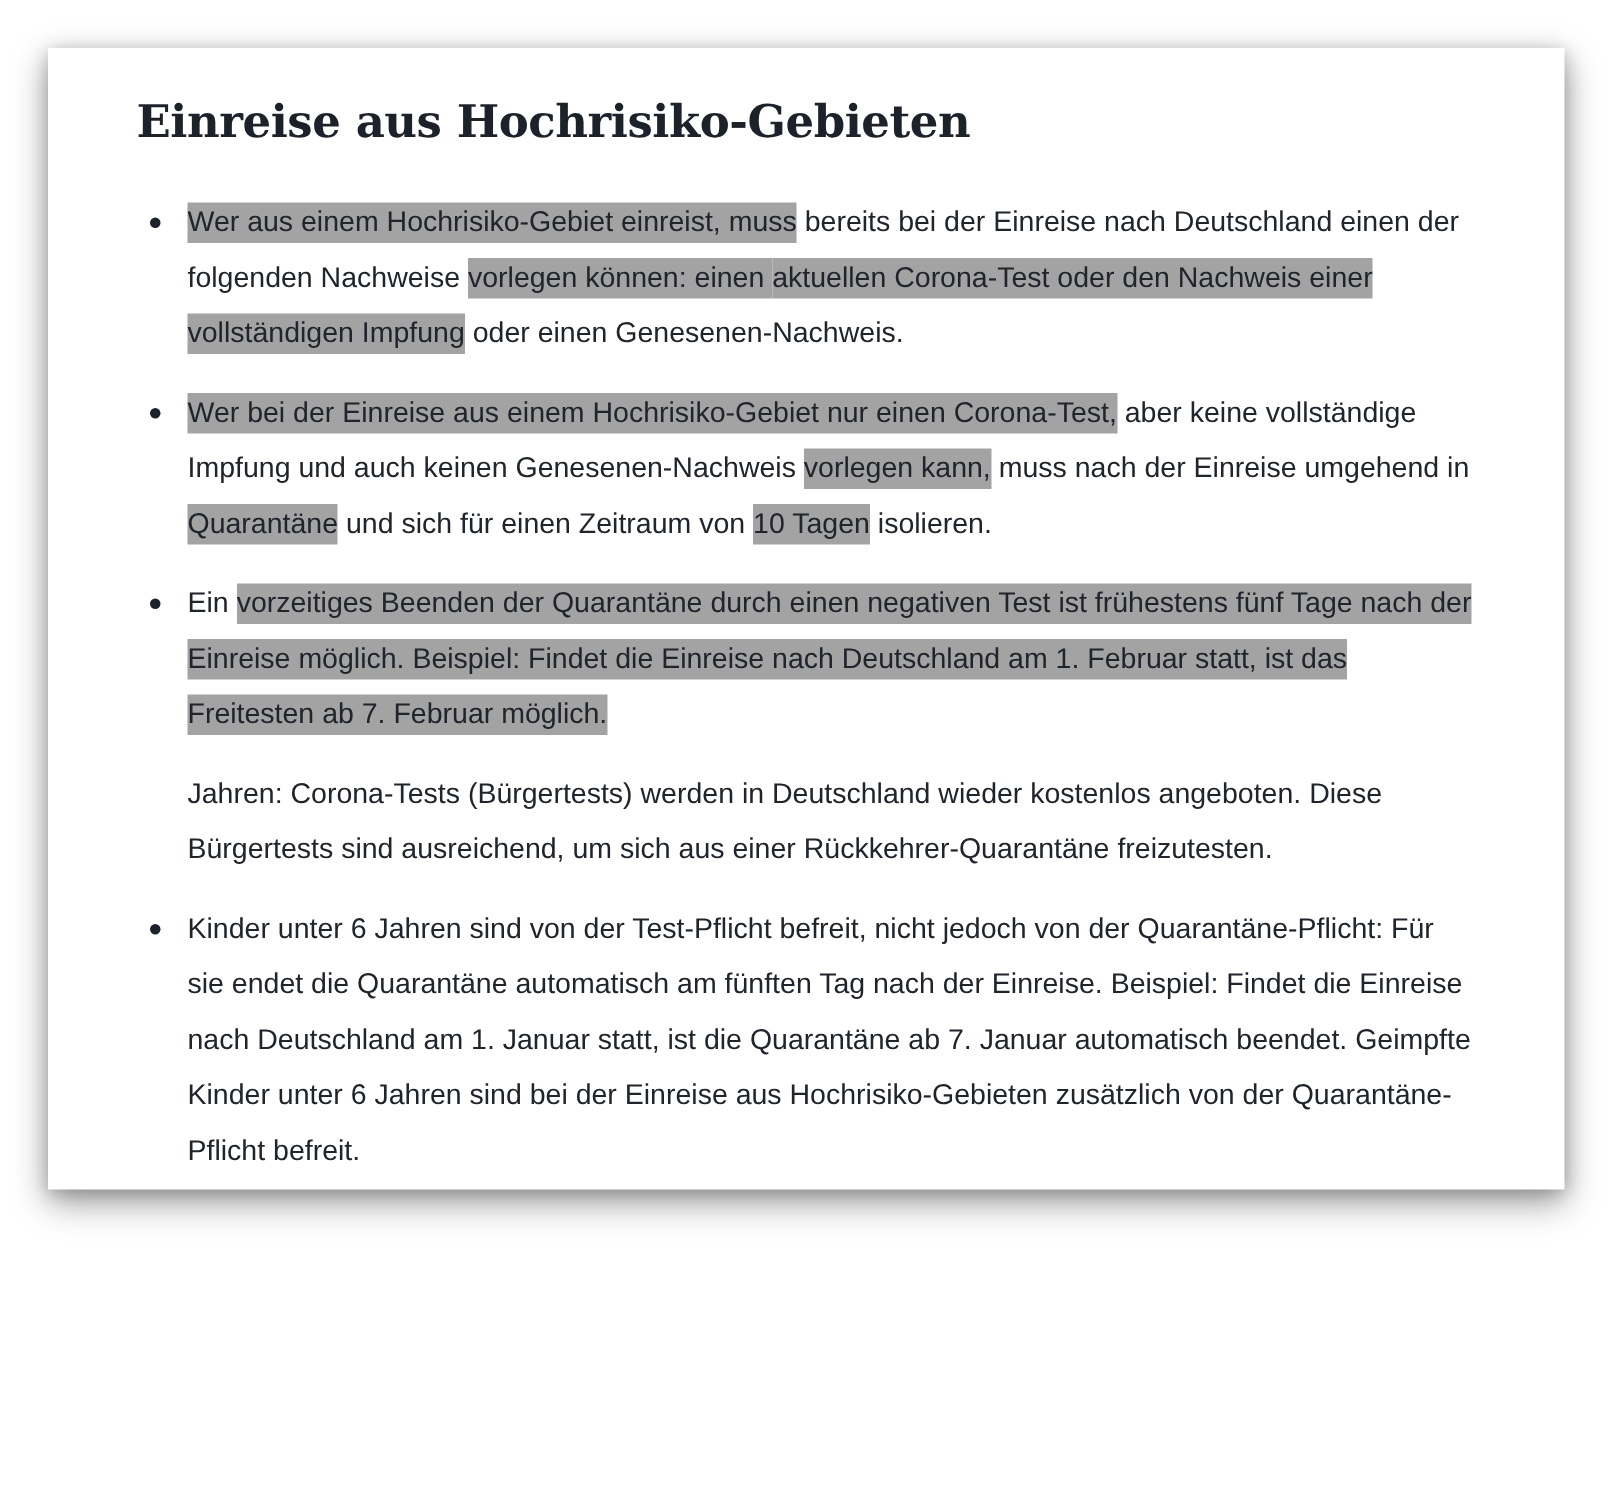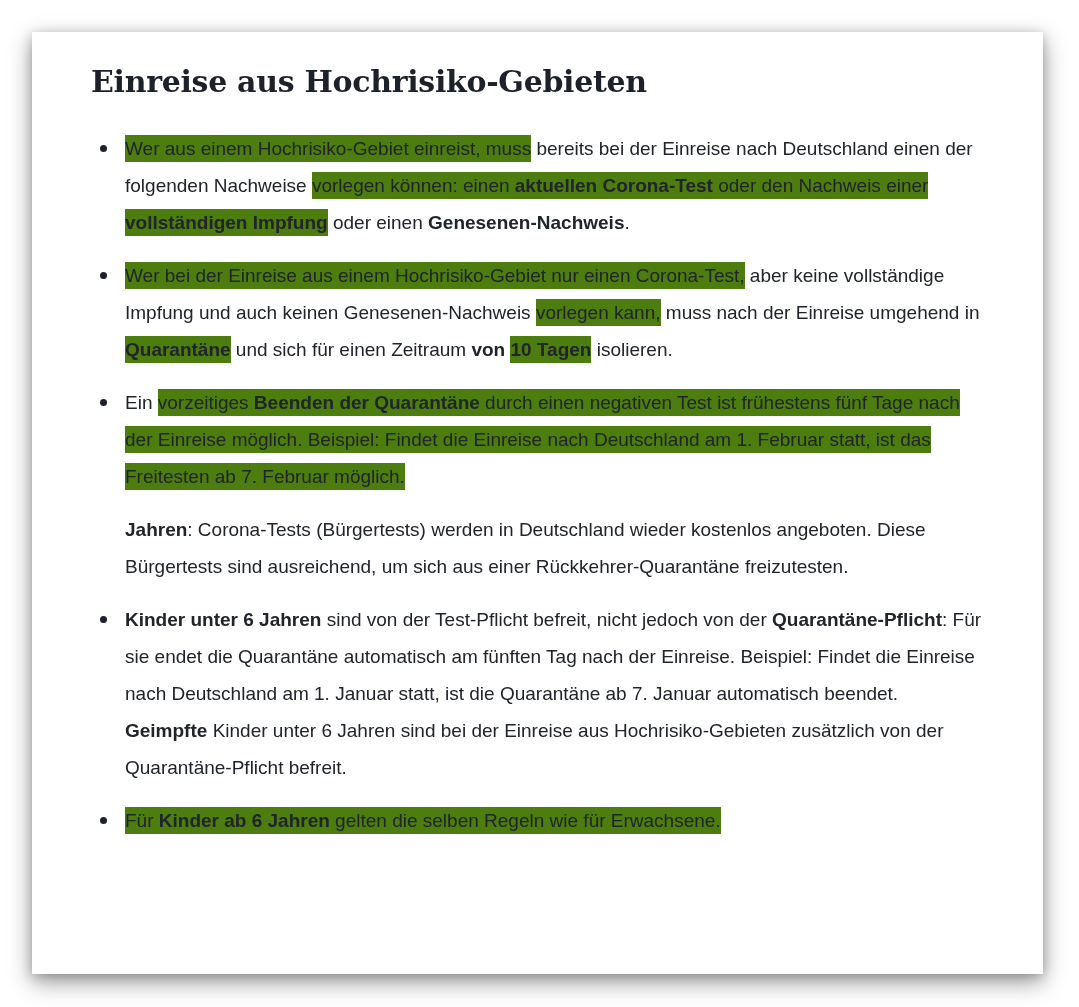--- a/index.html
+++ b/index.html
@@ -9,21 +9,21 @@
     height: 1007px;
     background: #ffffff;
     overflow: hidden;
     font-family: "Liberation Sans", sans-serif;
   }
   .card {
     position: absolute;
     left: 32px;
     top: 32px;
     width: 1011px;
-    height: 942px;
+    height: 761px;
     background: #ffffff;
     box-shadow: 0 8px 22px rgba(0,0,0,0.40), 0 2px 10px rgba(0,0,0,0.18);
     box-sizing: border-box;
     padding: 30px 60px 0 59px;
     overflow: hidden;
     color: #20242b;
   }
   .page-title {
     font-family: "DejaVu Serif", "Liberation Serif", serif;
     font-weight: bold;
@@ -50,23 +50,23 @@
   ul.info-list > li.bullet::before {
     content: "";
     position: absolute;
     left: 9px;
     top: 15px;
     width: 7px;
     height: 7px;
     border-radius: 50%;
     background: #1d2129;
   }
-  .b { font-weight: bold; text-align: right; }
+  .b { font-weight: normal; text-align: right; }
   .hl {
-    background: #4d7c0f;
+    background: #a3a3a3;
     padding: 3px 0;
     -webkit-box-decoration-break: clone;
     box-decoration-break: clone;
   }
 </style>
 </head>
 <body>
 
 <div class="viewport">
   <div class="card">

